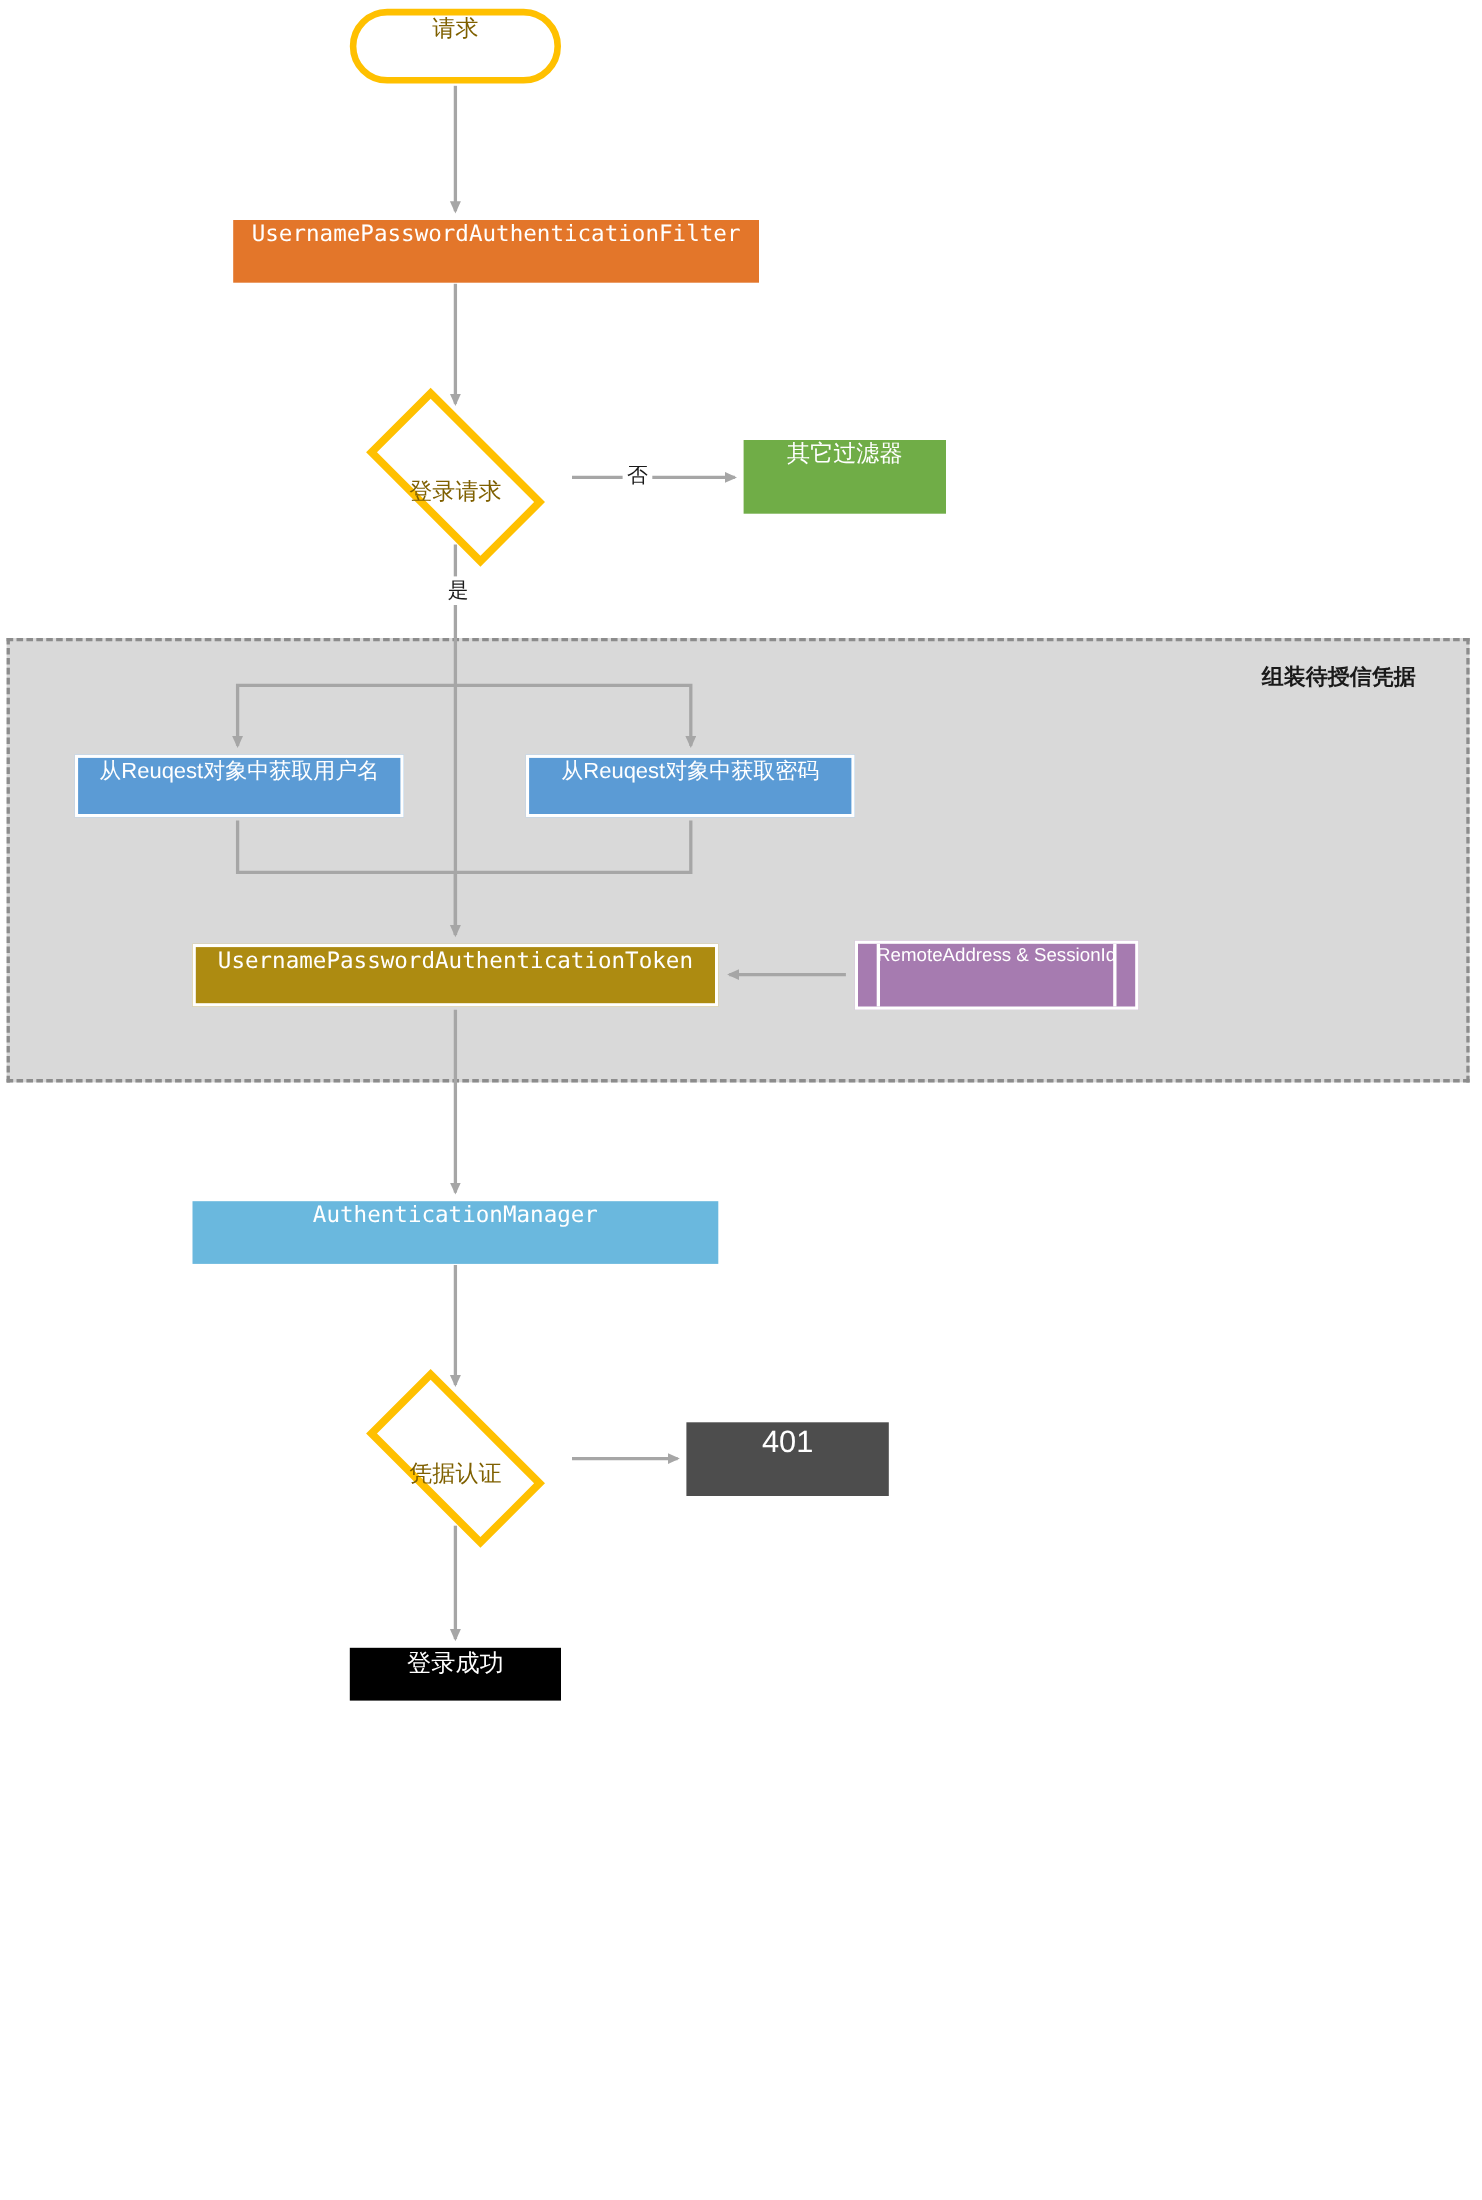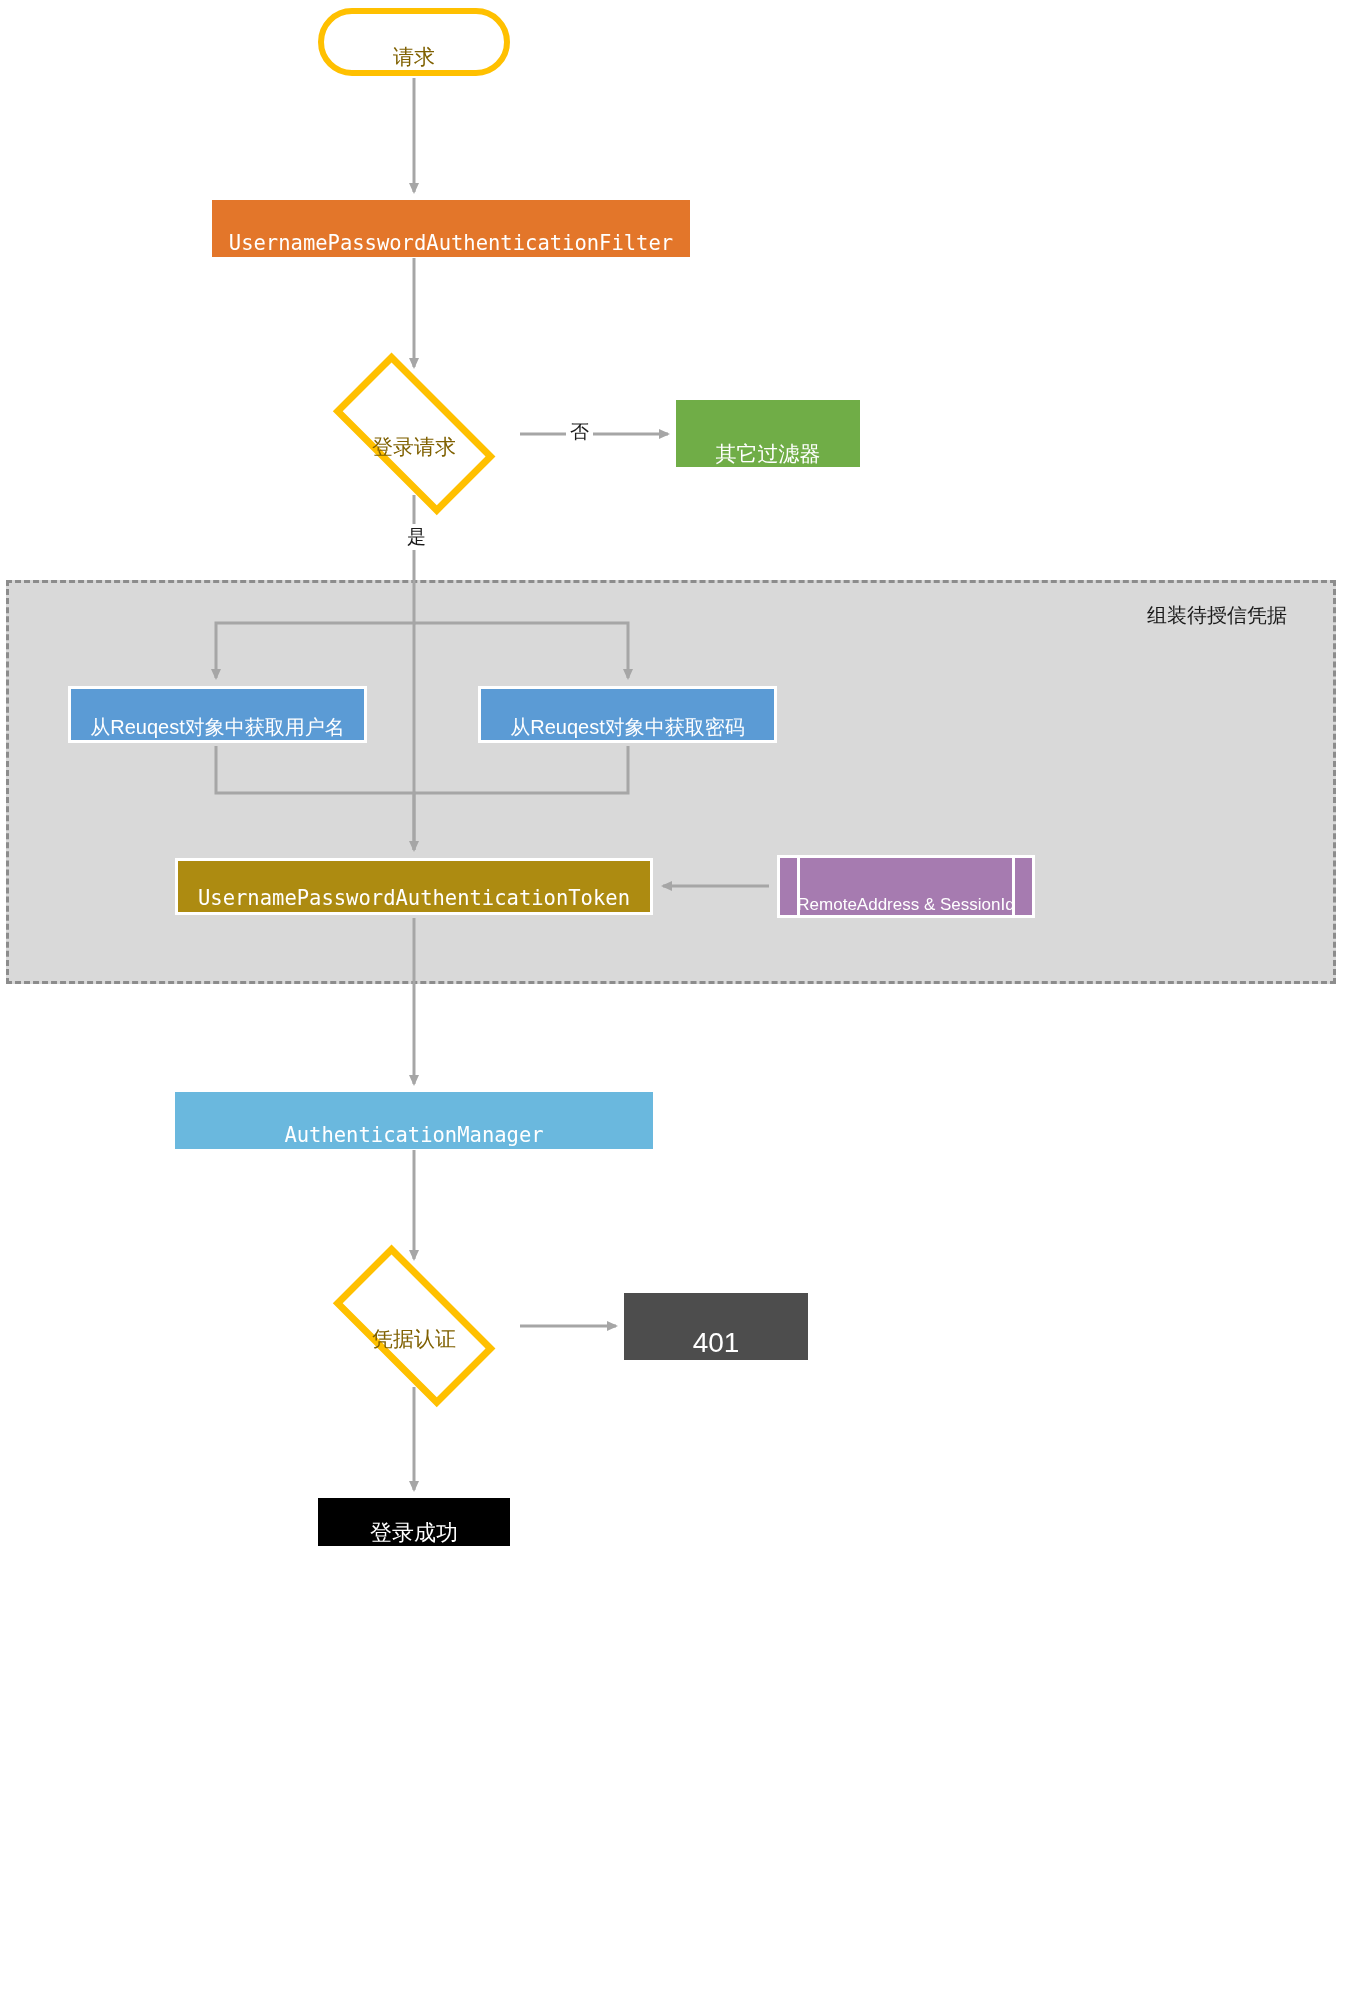--- a/index.html
+++ b/index.html
@@ -22,21 +22,21 @@
     left: 0;
     top: 0;
     width: 1347px;
     height: 2000px;
     pointer-events: none;
   }
   .node {
     position: absolute;
     box-sizing: border-box;
     display: flex;
-    align-items: flex-end;
+    align-items: flex-start;
     justify-content: center;
     text-align: center;
     line-height: 1.25;
   }
 
   
   .n-request {
     left: 318px; top: 8px; width: 192px; height: 68px;
     border: 6px solid #FFC000;
     border-radius: 34px;
@@ -97,20 +97,21 @@
     left: 6px; top: 580px; width: 1330px; height: 404px;
     background: #D9D9D9;
     border: 3px dashed #8C8C8C;
     box-sizing: border-box;
   }
   .group-label {
     position: absolute;
     right: 60px; top: 602px;
     color: #1a1a1a;
     font-size: 20px;
+    font-weight: bold;
   }
 
   
   .n-getuser {
     left: 68px; top: 686px; width: 299px; height: 57px;
     background: #5B9BD5;
     border: 3px solid #ffffff;
     color: #ffffff;
     font-size: 20px;
   }

